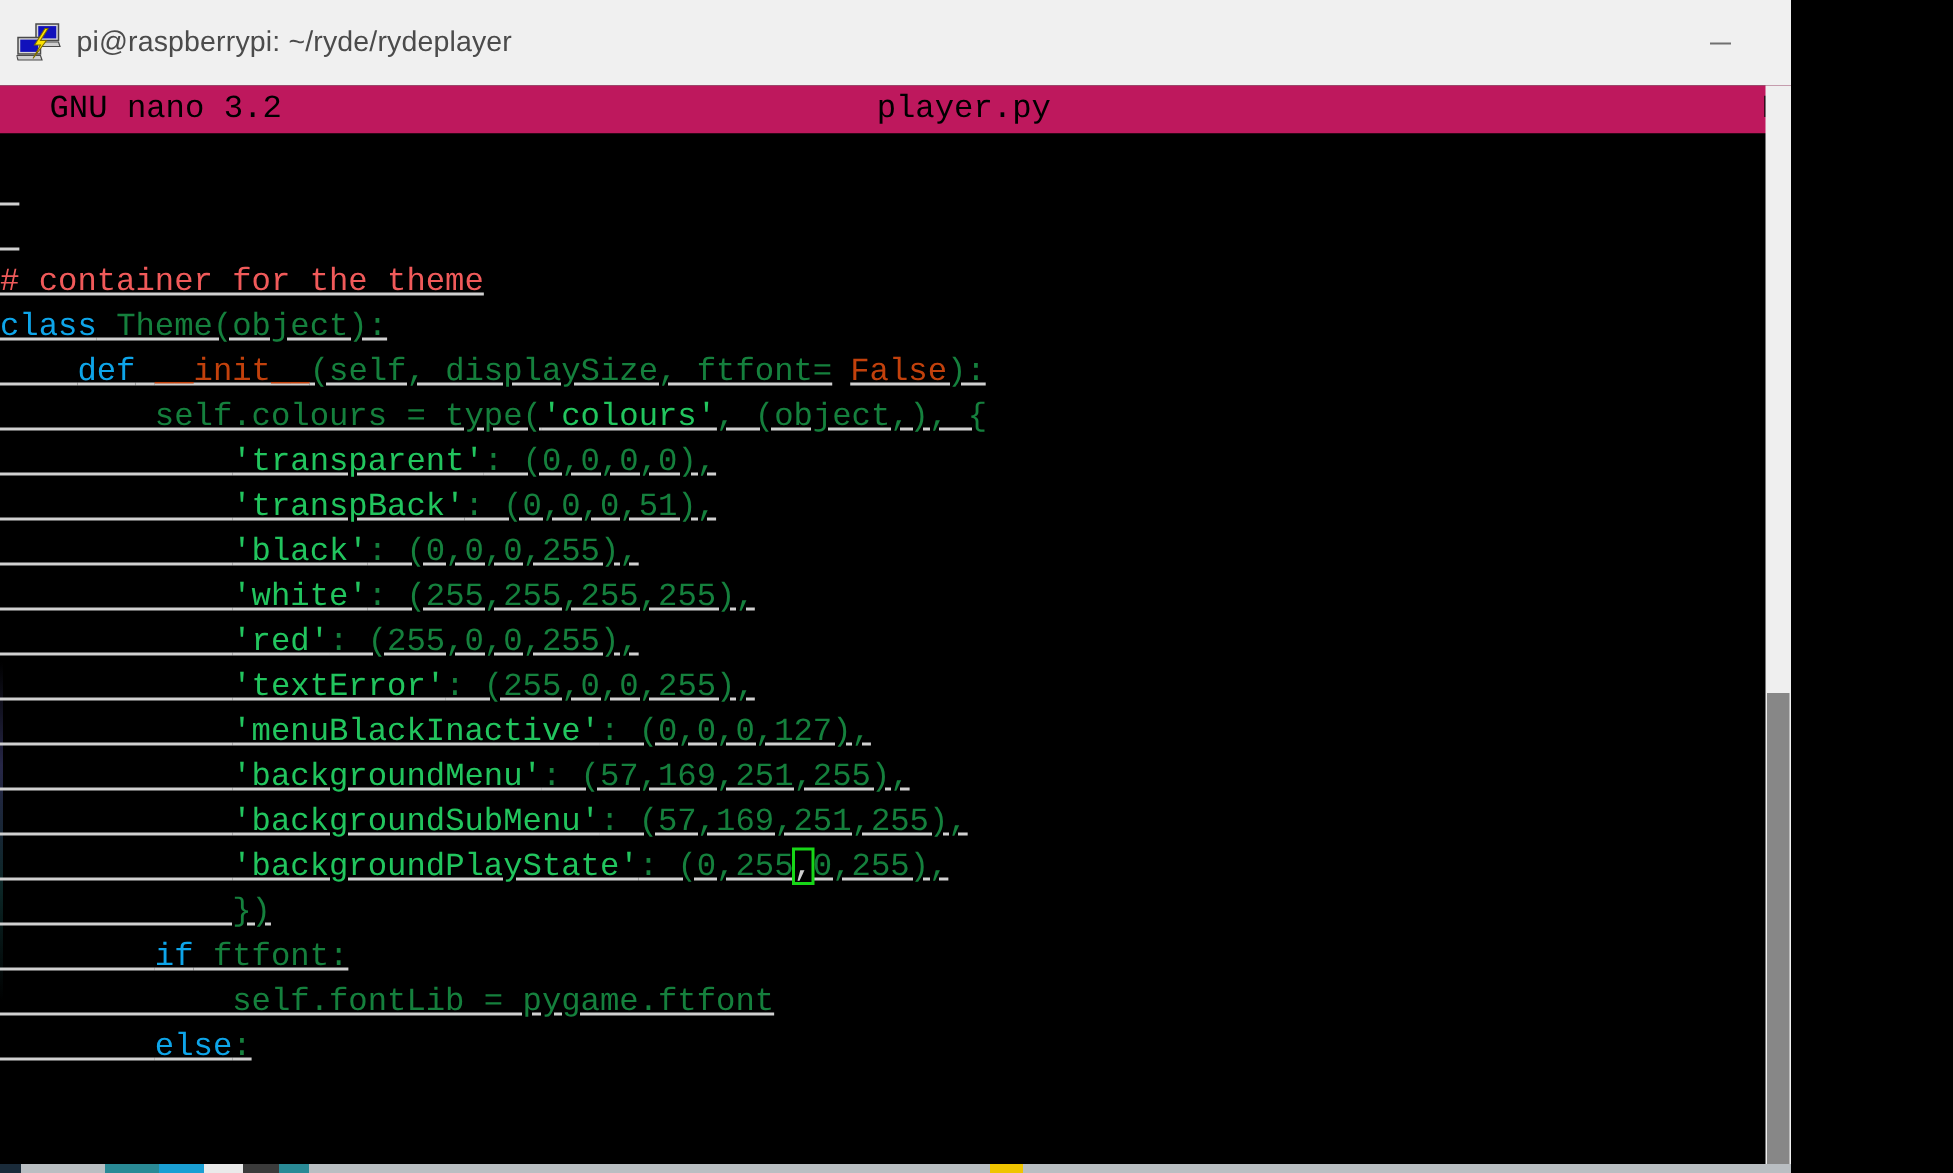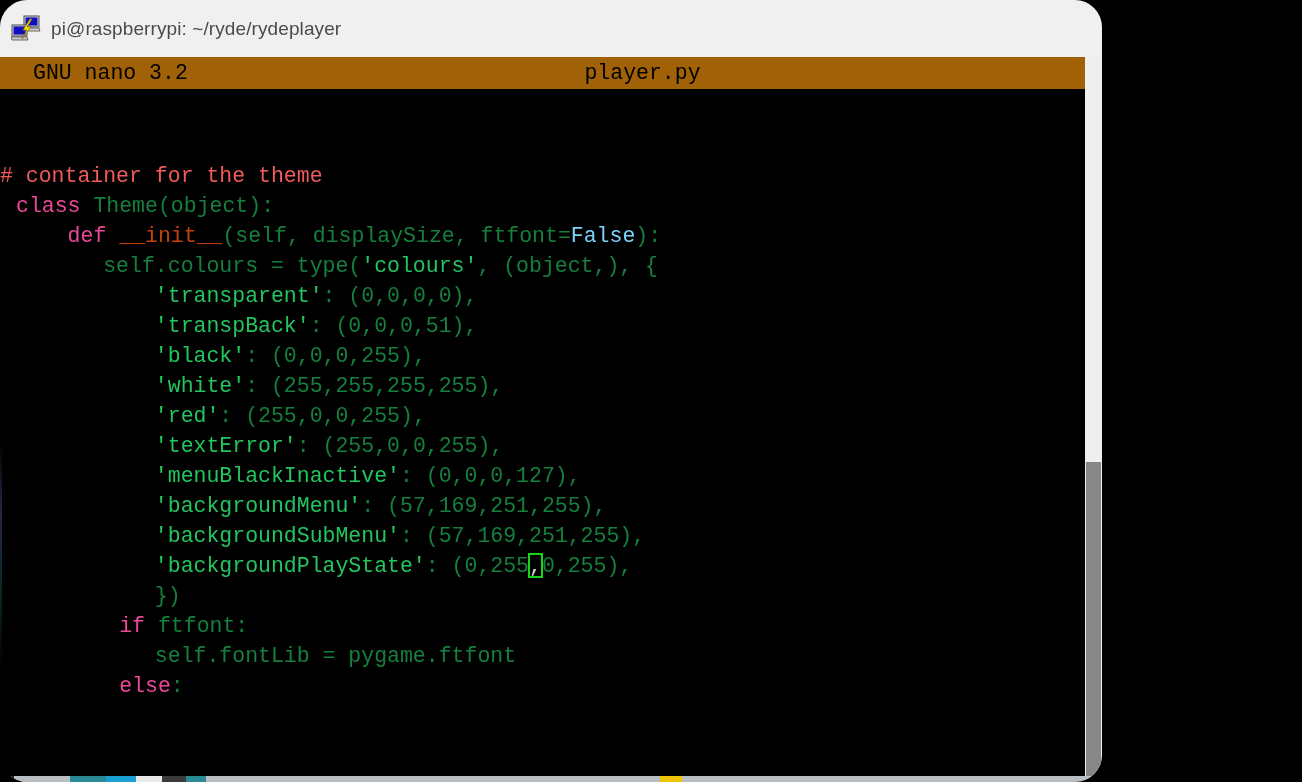--- a/index.html
+++ b/index.html
@@ -7,25 +7,24 @@
   html, body {
     width: 1302px;
     height: 782px;
     overflow: hidden;
     background: #000;
     font-family: "Liberation Mono", "DejaVu Sans Mono", monospace;
   }
 
   #app {
     position: relative;
-    width: 1102px;
+    width: 1194px;
     height: 782px;
     background: #000;
     overflow: hidden;
-    border-radius: 27px;
   }
 
   
   .titlebar {
     position: absolute;
     top: 0; left: 0;
     width: 1302px;
     height: 57px;
     background: #f0f0f0;
     display: flex;
@@ -57,21 +56,21 @@
     flex: 0 0 auto;
   }
   .winbtn svg { display: block; }
 
   
   .nano-header {
     position: absolute;
     top: 57px; left: 0;
     width: 1285px;
     height: 32px;
-    background: #a16207;
+    background: #be185d;
     color: #000;
     font-size: 21.5px;
     line-height: 32px;
     letter-spacing: 0px;
     white-space: pre;
     display: block;
   }
   .nano-header .hdr-left   { position: absolute; left: 33px;  top: 0; }
   .nano-header .hdr-center { position: absolute; left: 0; width: 100%; text-align: center; top: 0; }
   .nano-header .hdr-right  { position: absolute; right: 7px; top: 0; }
@@ -80,35 +79,36 @@
   .term-body {
     position: absolute;
     top: 89px; left: 0;
     width: 1285px;
     height: 627px;
     background: #000;
     overflow: hidden;
   }
   .code-area {
     position: absolute;
-    top: 0; left: 0;
+    top: 12px; left: 0;
     padding-top: 12px;
     font-size: 21.5px;
     line-height: 30px;
     white-space: pre;
     color: #d0d0d0;
+    text-decoration: underline;
   }
   .line { height: 30px; white-space: pre; }
 
   
   .c-default  { color: #15803d; }
   .c-comment  { color: #f05a5a; }
-  .c-keyword  { color: #ec4899; margin-left: 16px; }
+  .c-keyword  { color: #0ea5e9; }
   .c-func     { color: #c2410c; }
-  .c-const    { color: #7dd3fc; }
+  .c-const    { color: #c2410c; margin-left: 12px; }
   .c-string   { color: #22c55e; }
 
   
   .cursor {
     display: inline-block;
     position: relative;
     color: #cfcfcf;
   }
   .cursor::after {
     content: "";

